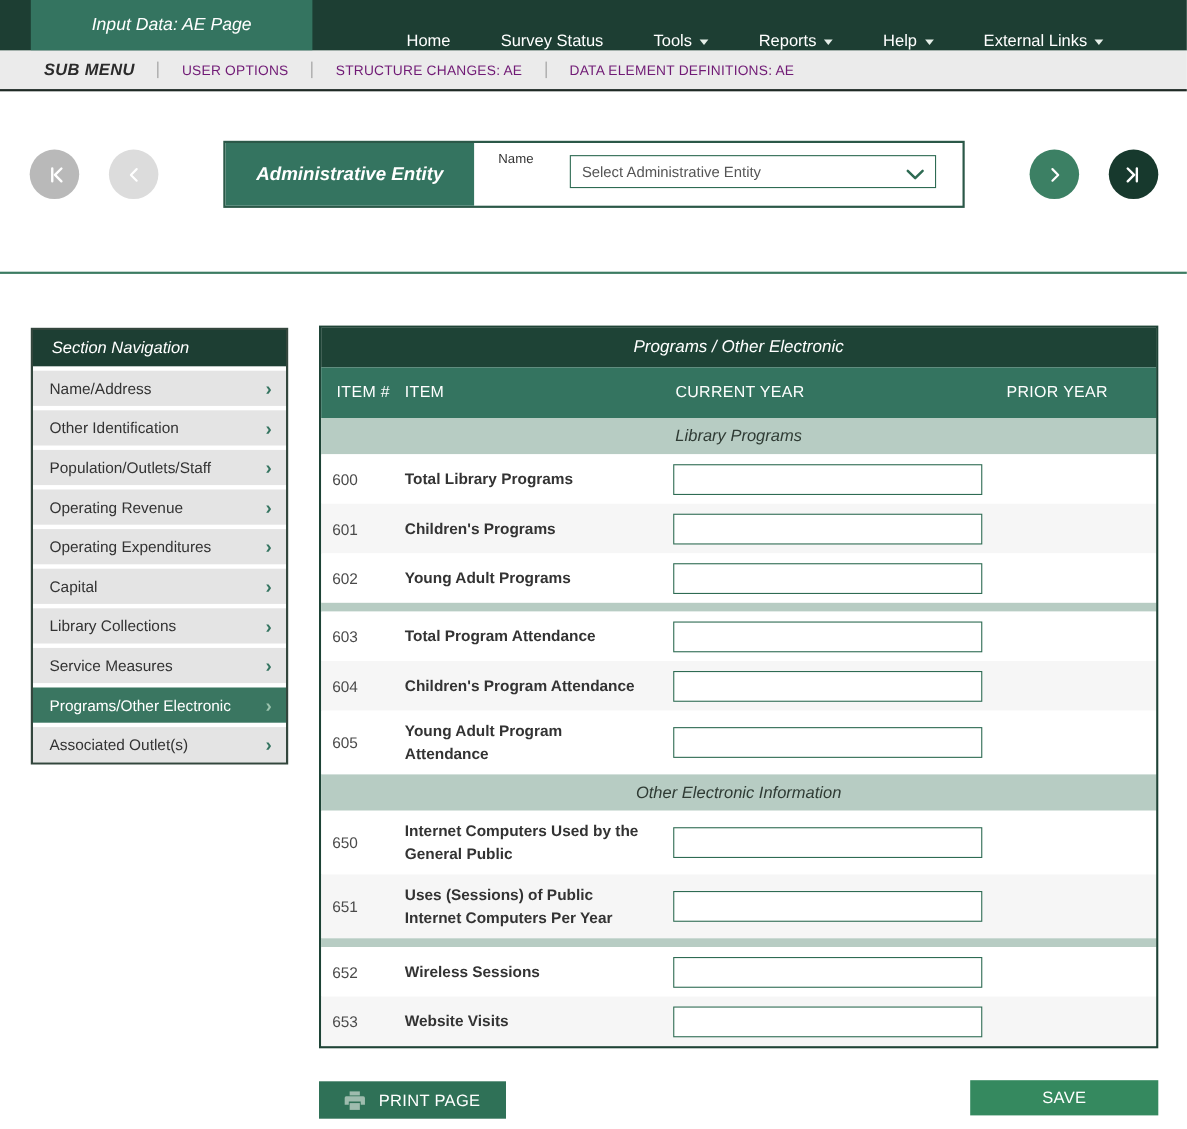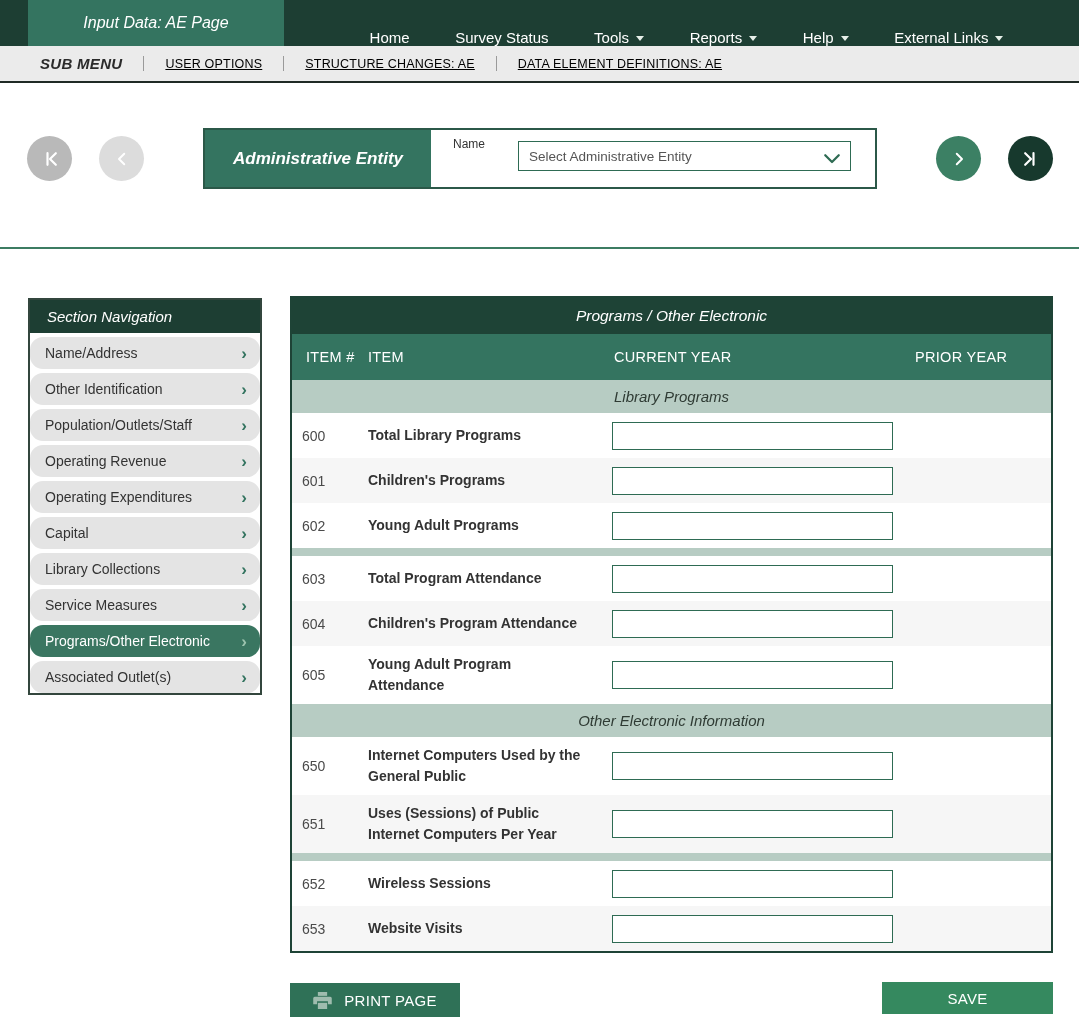--- a/index.html
+++ b/index.html
@@ -33,21 +33,21 @@
   }
 
   
   .submenu {
     position:absolute; left:0; top:46px; width:1079px; height:37px;
     background:#ebebeb; border-bottom:2px solid #1f2a25;
     display:flex; align-items:center; gap:21px; padding-left:40px;
   }
   .submenu-title { font-size:15px; font-weight:bold; font-style:italic; color:#2b2b2b; letter-spacing:.3px; }
   .submenu-sep { width:1px; height:15px; background:#9a9a9a; }
-  .submenu-item { font-size:12.5px; color:#000000; letter-spacing:.2px; cursor:pointer;text-decoration:underline; }
+  .submenu-item { font-size:12.5px; color:#701a75; letter-spacing:.2px; cursor:pointer; }
 
   
   .circle-btn {
     position:absolute; width:45px; height:45px; border-radius:50%;
     border:none; display:flex; align-items:center; justify-content:center; cursor:pointer;
   }
   .btn-first { left:27px;  top:136px; background:#b9b9b9; }
   .btn-prev  { left:99px;  top:136px; background:#dcdcdc; }
   .btn-next  { left:936px; top:136px; background:var(--green-mid); }
   .btn-last  { left:1008px;top:136px; background:var(--green-deepest); }
@@ -78,21 +78,21 @@
     position:absolute; left:28px; top:298px; width:234px;
     border:2px solid #33463d; background:#fff;
   }
   .sidebar-header {
     height:33px; background:var(--green-dark); color:#fff;
     font-style:italic; font-size:15px; display:flex; align-items:center; padding-left:17px;
   }
   .sidebar-item {
     height:32px; margin-top:4px; background:#e4e4e4; color:#333; font-size:14px;
     display:flex; align-items:center; justify-content:space-between;
-    padding:0 13px 0 15px; cursor:pointer;border-radius:13px;
+    padding:0 13px 0 15px; cursor:pointer;
   }
   .sidebar-item .chev { color:var(--green-accent); font-size:17px; font-weight:bold; line-height:1; }
   .sidebar-item.active { background:#3a7661; color:#fff; }
   .sidebar-item.active .chev { color:#9cc3ae; }
 
   
   .data-table {
     position:absolute; left:290px; top:296px; width:763px;
     border:2px solid #1e4336; background:#fff;
   }

